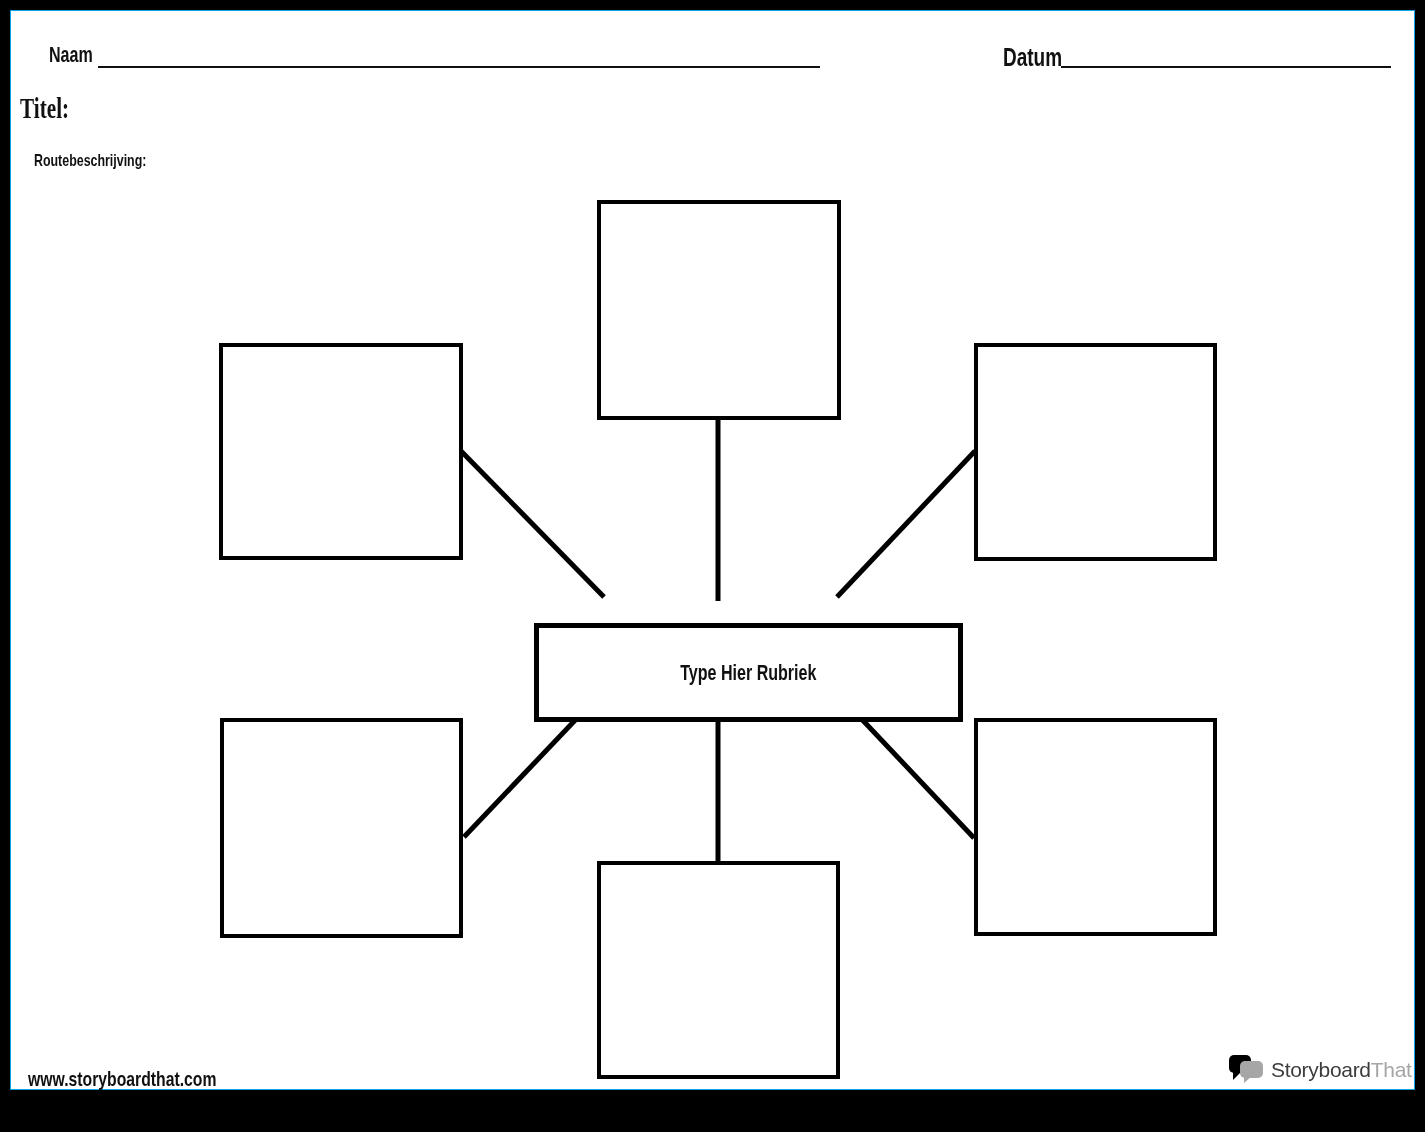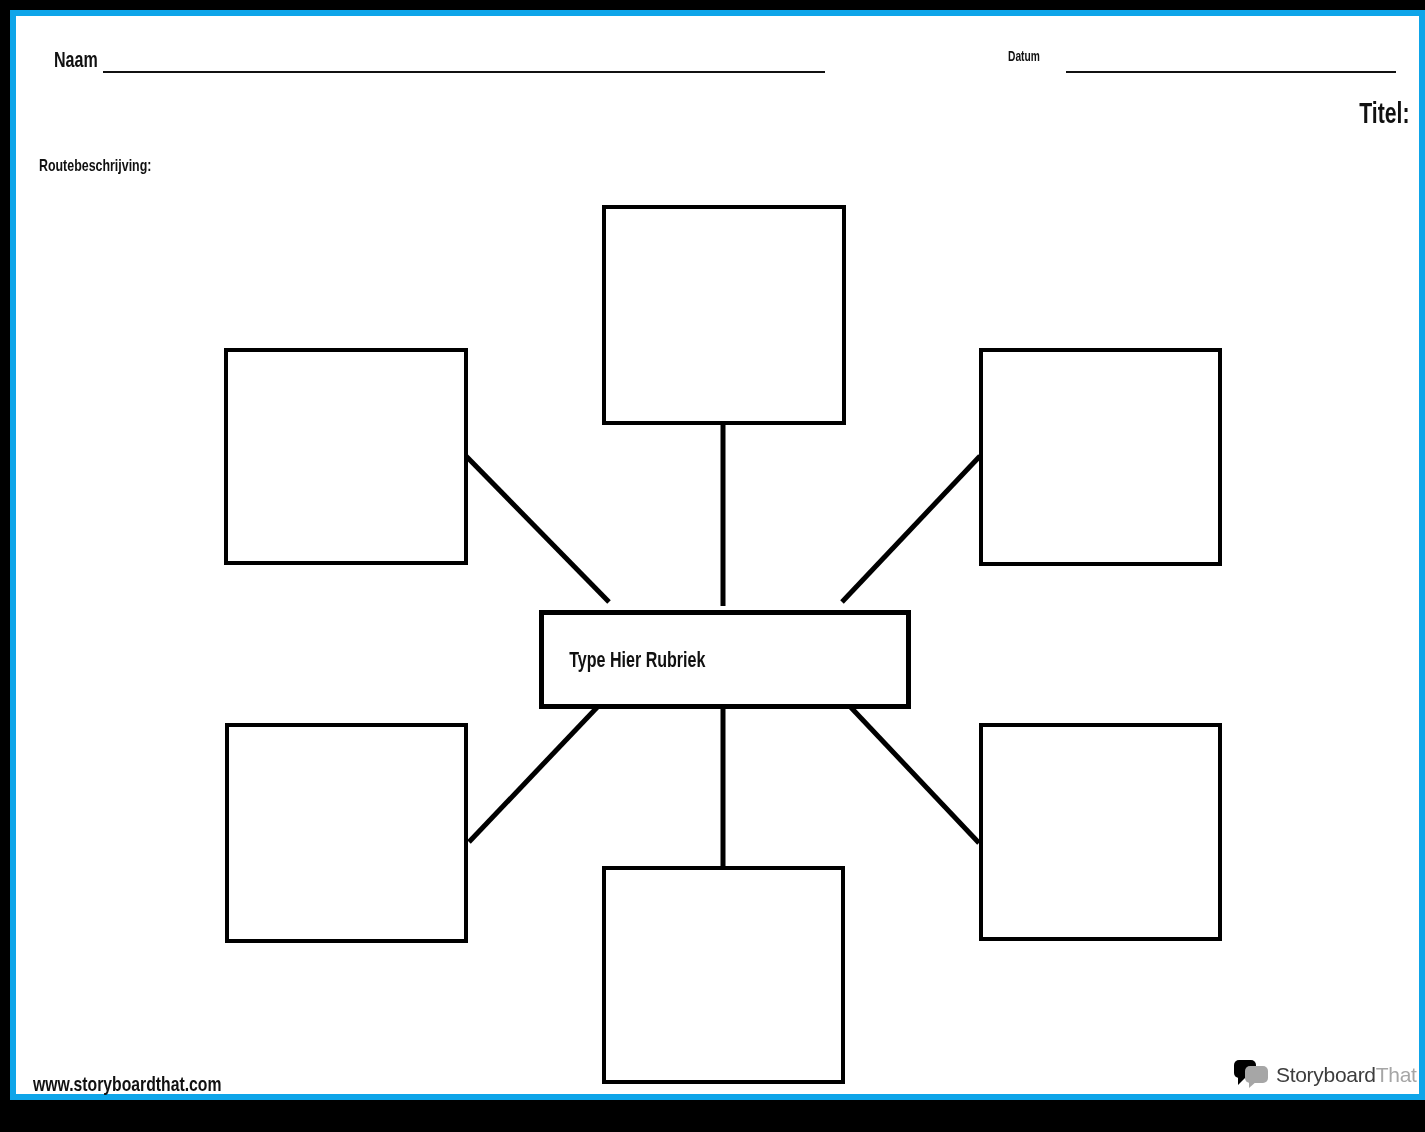--- a/index.html
+++ b/index.html
@@ -7,52 +7,52 @@
     width:1425px;height:1132px;
     background:#000;
     font-family:"Liberation Sans","DejaVu Sans",sans-serif;
     position:relative;
     overflow:hidden;
   }
   .page{
     position:absolute;left:10px;top:10px;
     width:1403px;height:1078px;
     background:#fff;
-    border:6px solid #0ea5e9;
+    border:1px solid #0ea5e9;
   }
   
   .label{
     position:absolute;
     font-weight:bold;color:#111;
     line-height:1;white-space:nowrap;
   }
   .squeeze{display:inline-block;transform:scaleX(0.73);transform-origin:0 50%;}
   .name-label{left:38px;top:33px;font-size:22px;}
-  .date-label{left:992px;top:33px;font-size:14px;}
+  .date-label{left:992px;top:33px;font-size:26px;}
   .rule{position:absolute;height:2px;background:#111;}
   .name-rule{left:87px;top:55px;width:722px;}
   .date-rule{left:1050px;top:55px;width:330px;}
-  .title-wrap{position:absolute;left:0;top:83px;width:100%;text-align:right;}
+  .title-wrap{position:absolute;left:0;top:83px;width:100%;text-align:left;font-family:Liberation Serif, serif;}
   .title-wrap .t{
     display:inline-block;font-weight:bold;font-size:29px;color:#111;line-height:1;
     transform:scaleX(0.73);transform-origin:50% 50%;
   }
   .directions-label{left:23px;top:141px;font-size:17px;}
   
   .diagram-svg{position:absolute;left:0;top:0;width:1403px;height:1078px;z-index:1;}
   .cell{
     position:absolute;background:#fff;border:4px solid #000;
     box-sizing:border-box;z-index:2;
   }
   .cell-top{left:586px;top:189px;width:244px;height:220px;}
   .cell-top-left{left:208px;top:332px;width:244px;height:217px;}
   .cell-top-right{left:963px;top:332px;width:243px;height:218px;}
   .cell-center{
-    left:523px;top:594px;width:372px;height:99px;border-width:5px;
-    display:flex;align-items:center;justify-content:flex-start;
+    left:523px;top:612px;width:429px;height:99px;border-width:5px;
+    display:flex;align-items:center;justify-content:center;
   }
   .cell-center .t{
     display:inline-block;font-weight:bold;font-size:22px;color:#111;line-height:1;
     transform:scaleX(0.73);transform-origin:50% 50%;white-space:nowrap;
   }
   .cell-bottom-left{left:209px;top:707px;width:243px;height:220px;}
   .cell-bottom-right{left:963px;top:707px;width:243px;height:218px;}
   .cell-bottom{left:586px;top:850px;width:243px;height:218px;}
   
   .site-label{left:17px;top:1057px;font-size:21px;}

